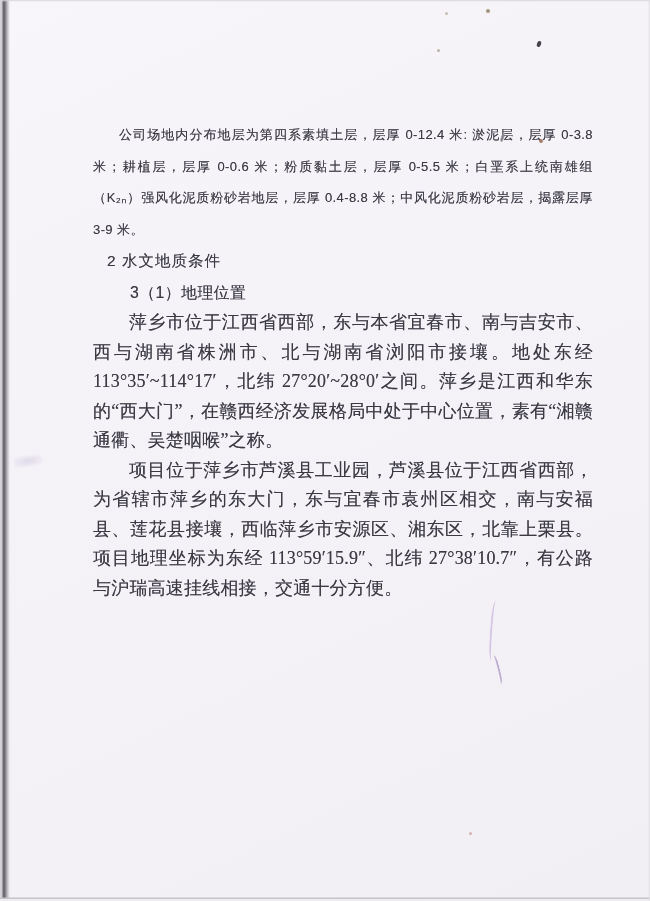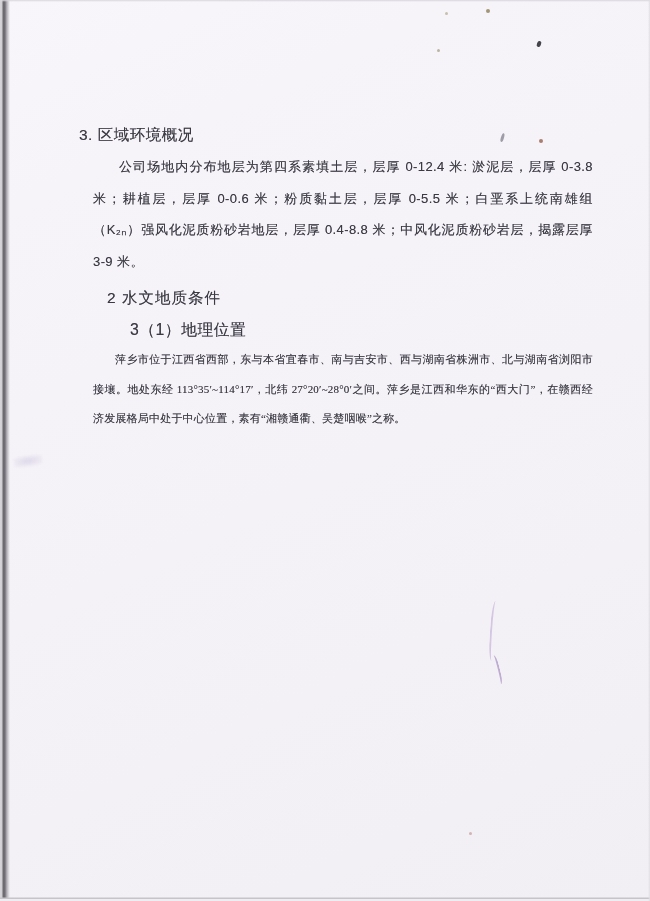--- a/index.html
+++ b/index.html
@@ -28,23 +28,23 @@
     position:absolute; left:93px; top:0; width:500px; padding-top:119px;
     text-shadow: 0 0 0.5px rgba(58,56,68,0.55);
   }
   h1, h2 { font-weight:normal; margin:0; }
   h1.doc-title { font-size:15.5px; line-height:32px; margin-left:-14px; letter-spacing:0.5px; }
   h2.sub-num   { font-size:15.5px; line-height:32px; padding-left:14px; letter-spacing:1px; }
   h2.sub-geo   { font-size:15.8px; line-height:31px; padding-left:37px; letter-spacing:0.5px;
                  font-family:Liberation Sans, sans-serif; }
   p { margin:0; text-indent:2em; text-align:justify; }
   .sec-a p { font-size:13px; line-height:31.5px; letter-spacing:0.4px; }
-  .sec-b { margin-top:5px; }
+  .sec-b { }
   .sec-b p { font-size:15.5px; line-height:31.5px; letter-spacing:0.4px; }
-  .sec-c p { font-family:"Liberation Serif", serif; font-size:11px; line-height:29.5px; letter-spacing:0.2px; }
+  .sec-c p { font-family:"Liberation Serif", serif; font-size:18px; line-height:29.5px; letter-spacing:0.2px; }
 
   
   .speck { position:absolute; border-radius:50%; }
   .sp1 { left:486px; top:9px;   width:4px; height:4px; background:#8d7d58; opacity:.8; }
   .sp2 { left:445px; top:12px;  width:3px; height:3px; background:#b0a98f; opacity:.7; }
   .sp3 { left:537px; top:41px;  width:4px; height:6px; background:#45444c; border-radius:40%; transform:rotate(20deg); }
   .sp4 { left:437px; top:49px;  width:3px; height:3px; background:#a39a82; opacity:.7; }
   .sp5 { left:539px; top:139px; width:4px; height:4px; background:#9a6a58; opacity:.85; }
   .sp6 { left:469px; top:832px; width:3px; height:3px; background:#c08a8a; opacity:.6; }
   .pen-comma {
@@ -72,33 +72,33 @@
 
 <div class="scan">
 
   <div class="edge-left"></div>
   <div class="edge-top"></div>
   <div class="edge-bottom"></div>
   <div class="edge-right"></div>
 
   <div class="content">
 
-    <h1 class="doc-title"><span>3. 区域环境概况</span></h1>
 
     <div class="sec-a">
       <p>公司场地内分布地层为第四系素填土层，层厚 0-12.4 米: 淤泥层，层厚 0-3.8 米；耕植层，层厚 0-0.6 米；粉质黏土层，层厚 0-5.5 米；白垩系上统南雄组（K₂ₙ）强风化泥质粉砂岩地层，层厚 0.4-8.8 米；中风化泥质粉砂岩层，揭露层厚 3-9 米。</p>
     </div>
 
     <div class="sec-b">
       <h2 class="sub-num">2  水文地质条件</h2>
     </div>
 
     <div class="sec-c">
       <h2 class="sub-geo">3（1）地理位置</h2>
       <p>萍乡市位于江西省西部，东与本省宜春市、南与吉安市、西与湖南省株洲市、北与湖南省浏阳市接壤。地处东经 113°35′~114°17′，北纬 27°20′~28°0′之间。萍乡是江西和华东的“西大门”，在赣西经济发展格局中处于中心位置，素有“湘赣通衢、吴楚咽喉”之称。</p>
+      <p>项目位于萍乡市芦溪县工业园，芦溪县位于江西省西部，为省辖市萍乡的东大门，东与宜春市袁州区相交，南与安福县、莲花县接壤，西临萍乡市安源区、湘东区，北靠上栗县。项目地理坐标为东经 113°59′15.9″、北纬 27°38′10.7″，有公路与沪瑞高速挂线相接，交通十分方便。</p>
     </div>
 
   </div>
 
   <div class="speck sp1"></div>
   <div class="speck sp2"></div>
   <div class="speck sp3"></div>
   <div class="speck sp4"></div>
   <div class="speck sp5"></div>
   <div class="speck sp6"></div>

